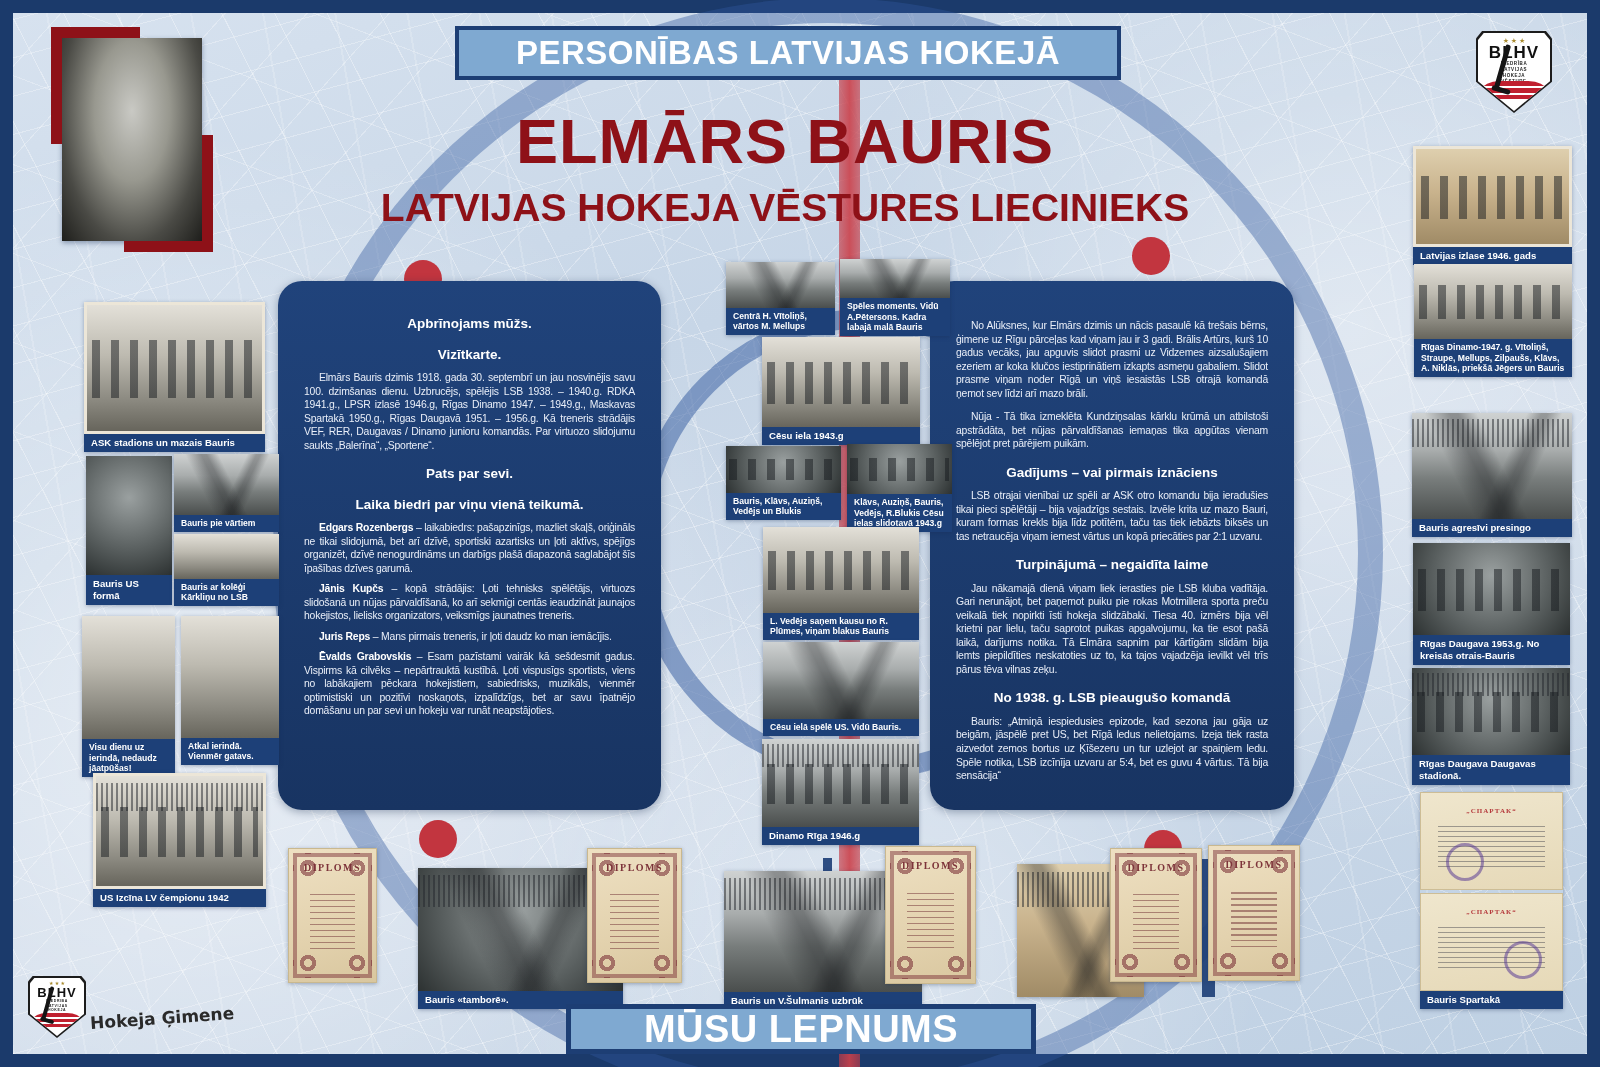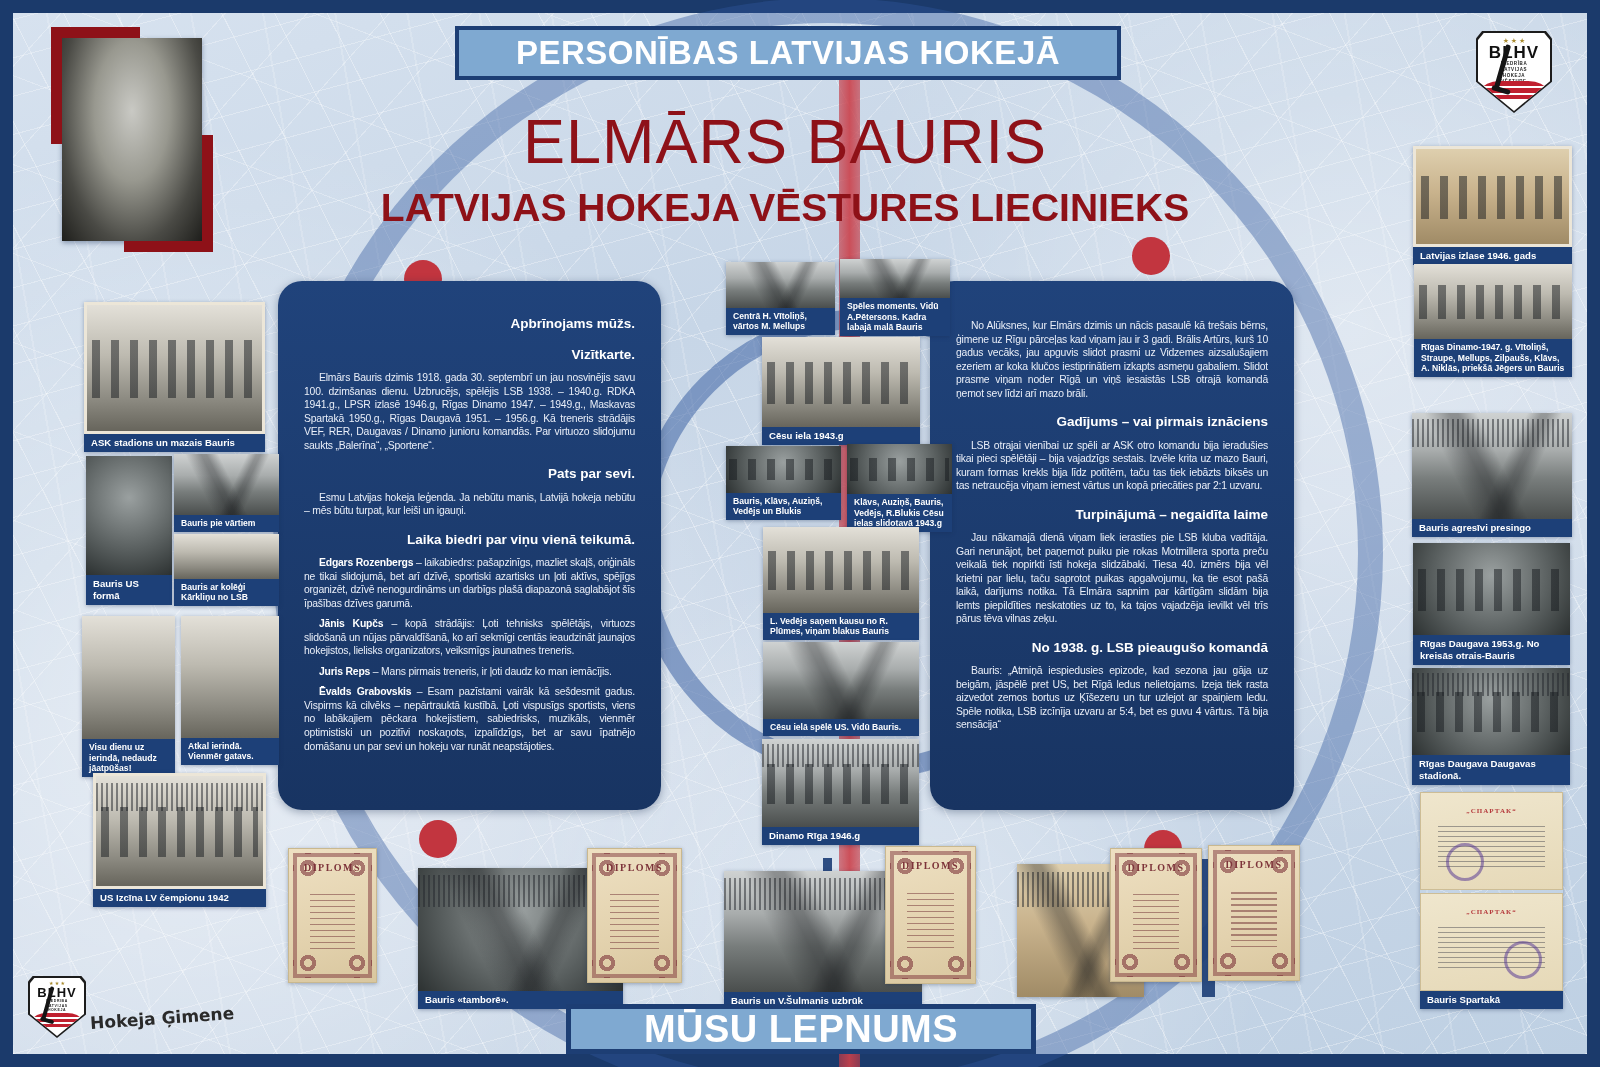--- a/index.html
+++ b/index.html
@@ -22,35 +22,35 @@
   .ring1{left:619px;top:296px;width:432px;height:432px;border:19px solid rgba(47,88,158,.5)}
   .ring2{left:260px;top:-15px;width:1060px;height:1060px;border:25px solid rgba(47,88,158,.4)}
   .redline{position:absolute;left:826px;top:13px;width:21px;height:1041px;
            background:linear-gradient(90deg,rgba(196,59,70,.65),rgba(203,64,74,.9),rgba(196,59,70,.65))}
   .dot{position:absolute;width:38px;height:38px;border-radius:50%;background:#c2353f}
   .nbar{position:absolute;background:rgba(30,64,120,.92)}
   
   .banner{position:absolute;background:#7fa9d1;border:4px solid #1d3e74;color:#fff;font-weight:bold;
           display:flex;align-items:center;justify-content:center;letter-spacing:.5px;box-sizing:border-box}
   h1.title{position:absolute;left:285px;top:110px;width:1000px;margin:0;text-align:center;
-           font-size:63px;font-weight:normal;color:#8e1118;letter-spacing:1px;line-height:1}
+           font-size:63px;font-weight:bold;color:#8e1118;letter-spacing:1px;line-height:1}
   h2.subtitle{position:absolute;left:285px;top:188px;width:1000px;margin:0;text-align:center;
            font-size:39px;font-weight:bold;color:#8e1118;line-height:1}
   
   .portrait{position:absolute;left:62px;top:38px;width:140px;height:203px;
       background:radial-gradient(ellipse at 50% 36%,#c9c9c4 0%,#98988f 38%,#4a4a45 72%,#1e1e1b 100%);
       box-shadow:0 2px 5px rgba(20,40,80,.4)}
   .br{position:absolute}
   .br.tl{left:-11px;top:-11px;width:56%;height:52%;border-left:11px solid #8e1118;border-top:11px solid #8e1118}
   .br.brx{right:-11px;bottom:-11px;width:56%;height:52%;border-right:11px solid #8e1118;border-bottom:11px solid #8e1118}
   
   .panel{position:absolute;background:linear-gradient(180deg,#20437b,#183462);border-radius:24px;
       color:#e9eef8;padding:24px 26px;box-sizing:border-box;text-align:justify;overflow:hidden;
       font-size:10.4px;line-height:1.3;letter-spacing:-0.2px;box-shadow:0 2px 8px rgba(15,35,70,.35)}
-  .panel h3{text-align:right;font-size:13.5px;margin:13px 0 8px;color:#fff;letter-spacing:0}
+  .panel h3{text-align:center;font-size:13.5px;margin:13px 0 8px;color:#fff;letter-spacing:0}
   .panel h3:first-child{margin-top:10px}
   .panel p{margin:0 0 7px;text-indent:15px}
   .panel b{color:#fff}
   
   .fig{position:absolute;display:flex;flex-direction:column;box-shadow:0 1px 4px rgba(20,40,80,.35)}
   .ph{flex:1 1 auto;position:relative;overflow:hidden;min-height:0}
   .cap{flex:0 0 auto;background:#1d4078;color:#fff;font-size:9.6px;font-weight:bold;
        padding:3px 7px;line-height:1.25;text-align:left}
   .capS{font-size:8.6px}
   .bd .ph{border:3px solid #ece6d8;box-sizing:border-box}
@@ -142,30 +142,30 @@
     <div class="stripes"></div>
     <div class="stick"></div>
   </div>
 </div>
 
 <section class="panel" style="left:278px;top:281px;width:383px;height:529px">
   <h3>Apbrīnojams mūžs.</h3>
   <h3>Vizītkarte.</h3>
   <p>Elmārs Bauris dzimis 1918. gada 30. septembrī un jau nosvinējis savu 100. dzimšanas dienu. Uzbrucējs, spēlējis LSB 1938. – 1940.g. RDKA 1941.g., LPSR izlasē 1946.g, Rīgas Dinamo 1947. – 1949.g., Maskavas Spartakā 1950.g., Rīgas Daugavā 1951. – 1956.g. Kā treneris strādājis VEF, RER, Daugavas / Dinamo junioru komandās. Par virtuozo slidojumu saukts „Balerīna“, „Sportene“.</p>
   <h3>Pats par sevi.</h3>
-  <p>Esmu Latvijas hokeja leģenda. Ja nebūtu manis, Latvijā hokeja nebūtu – mēs būtu turpat, kur leiši un igauņi.</p>
   <h3>Laika biedri par viņu vienā teikumā.</h3>
   <p><b>Edgars Rozenbergs</b><span> – laikabiedrs: pašapzinīgs, mazliet skaļš, oriģināls ne tikai slidojumā, bet arī dzīvē, sportiski azartisks un ļoti aktīvs, spējīgs organizēt, dzīvē nenogurdināms un darbīgs plašā diapazonā saglabājot šīs īpašības dzīves garumā.</span></p>
   <p><b>Jānis Kupčs</b><span> – kopā strādājis: Ļoti tehnisks spēlētājs, virtuozs slidošanā un nūjas pārvaldīšanā, ko arī sekmīgi centās ieaudzināt jaunajos hokejistos, lielisks organizators, veiksmīgs jaunatnes treneris.</span></p>
   <p><b>Juris Reps</b><span> – Mans pirmais treneris, ir ļoti daudz ko man iemācījis.</span></p>
   <p><b>Ēvalds Grabovskis</b><span> – Esam pazīstami vairāk kā sešdesmit gadus. Vispirms kā cilvēks – nepārtrauktā kustībā. Ļoti vispusīgs sportists, viens no labākajiem pēckara hokejistiem, sabiedrisks, muzikāls, vienmēr optimistiski un pozitīvi noskaņots, izpalīdzīgs, bet ar savu īpatnējo domāšanu un par sevi un hokeju var runāt neapstājoties.</span></p>
 </section>
 
 <section class="panel" style="left:930px;top:281px;width:364px;height:529px">
   <p style="margin-top:14px">No Alūksnes, kur Elmārs dzimis un nācis pasaulē kā trešais bērns, ģimene uz Rīgu pārceļas kad viņam jau ir 3 gadi. Brālis Artūrs, kurš 10 gadus vecāks, jau apguvis slidot prasmi uz Vidzemes aizsalušajiem ezeriem ar koka klučos iestiprinātiem izkapts asmeņu gabaliem. Slidot prasme viņam noder Rīgā un viņš iesaistās LSB otrajā komandā ņemot sev līdzi arī mazo brāli.</p>
+  <p style="margin-top:10px">Nūja - Tā tika izmeklēta Kundziņsalas kārklu krūmā un atbilstoši apstrādāta, bet nūjas pārvaldīšanas iemaņas tika apgūtas vienam spēlējot pret pārējiem puikām.</p>
   <h3>Gadījums – vai pirmais iznāciens</h3>
   <p>LSB otrajai vienībai uz spēli ar ASK otro komandu bija ieradušies tikai pieci spēlētāji – bija vajadzīgs sestais. Izvēle krita uz mazo Bauri, kuram formas krekls bija līdz potītēm, taču tas tiek iebāzts biksēs un tas netraucēja viņam iemest vārtus un kopā priecāties par 2:1 uzvaru.</p>
   <h3>Turpinājumā – negaidīta laime</h3>
   <p>Jau nākamajā dienā viņam liek ierasties pie LSB kluba vadītāja. Gari nerunājot, bet paņemot puiku pie rokas Motmillera sporta preču veikalā tiek nopirkti īsti hokeja slidzābaki. Tiesa 40. izmērs bija vēl krietni par lielu, taču saprotot puikas apgalvojumu, ka tie esot pašā laikā, darījums notika. Tā Elmāra sapnim par kārtīgām slidām bija lemts piepildīties neskatoties uz to, ka tajos vajadzēja ievilkt vēl trīs pārus tēva vilnas zeķu.</p>
   <h3>No 1938. g. LSB pieaugušo komandā</h3>
   <p>Bauris: „Atmiņā iespiedusies epizode, kad sezona jau gāja uz beigām, jāspēlē pret US, bet Rīgā ledus nelietojams. Izeja tiek rasta aizvedot zemos bortus uz Ķīšezeru un tur uzlejot ar spaiņiem ledu. Spēle notika, LSB izcīnīja uzvaru ar 5:4, bet es guvu 4 vārtus. Tā bija sensācija“</p>
 </section>
 
 <figure class="fig bd" style="left:44px;top:286px;width:181px;height:150px">
   <div class="ph pB team"></div>

